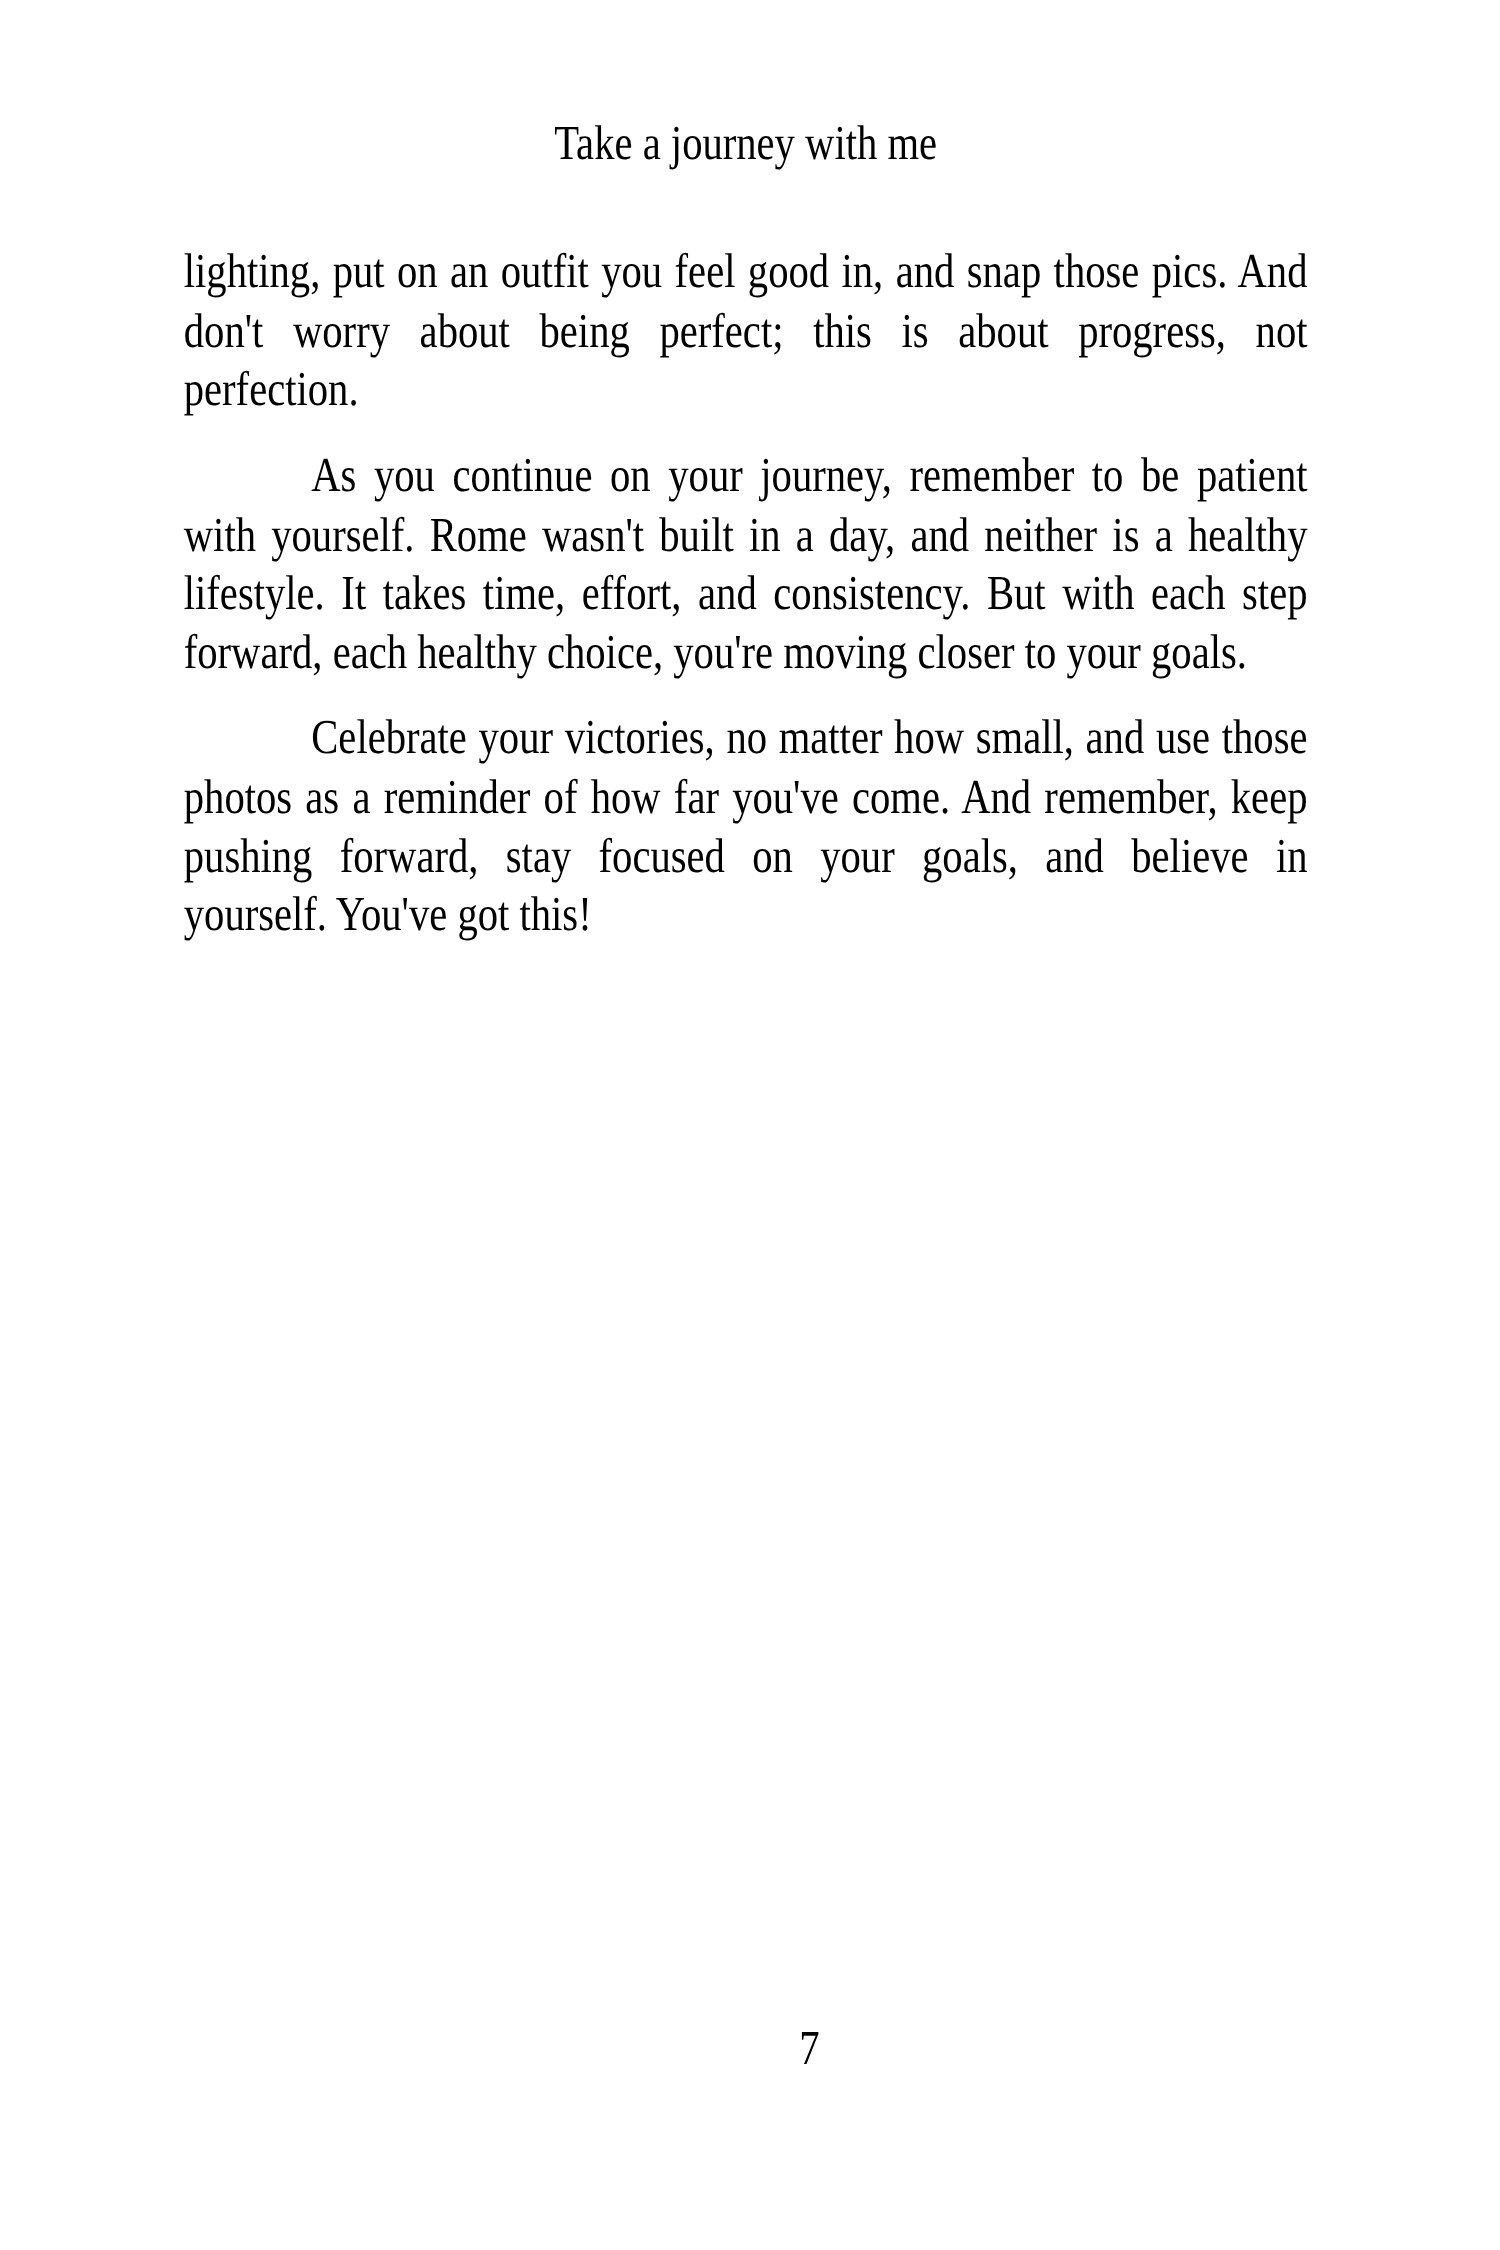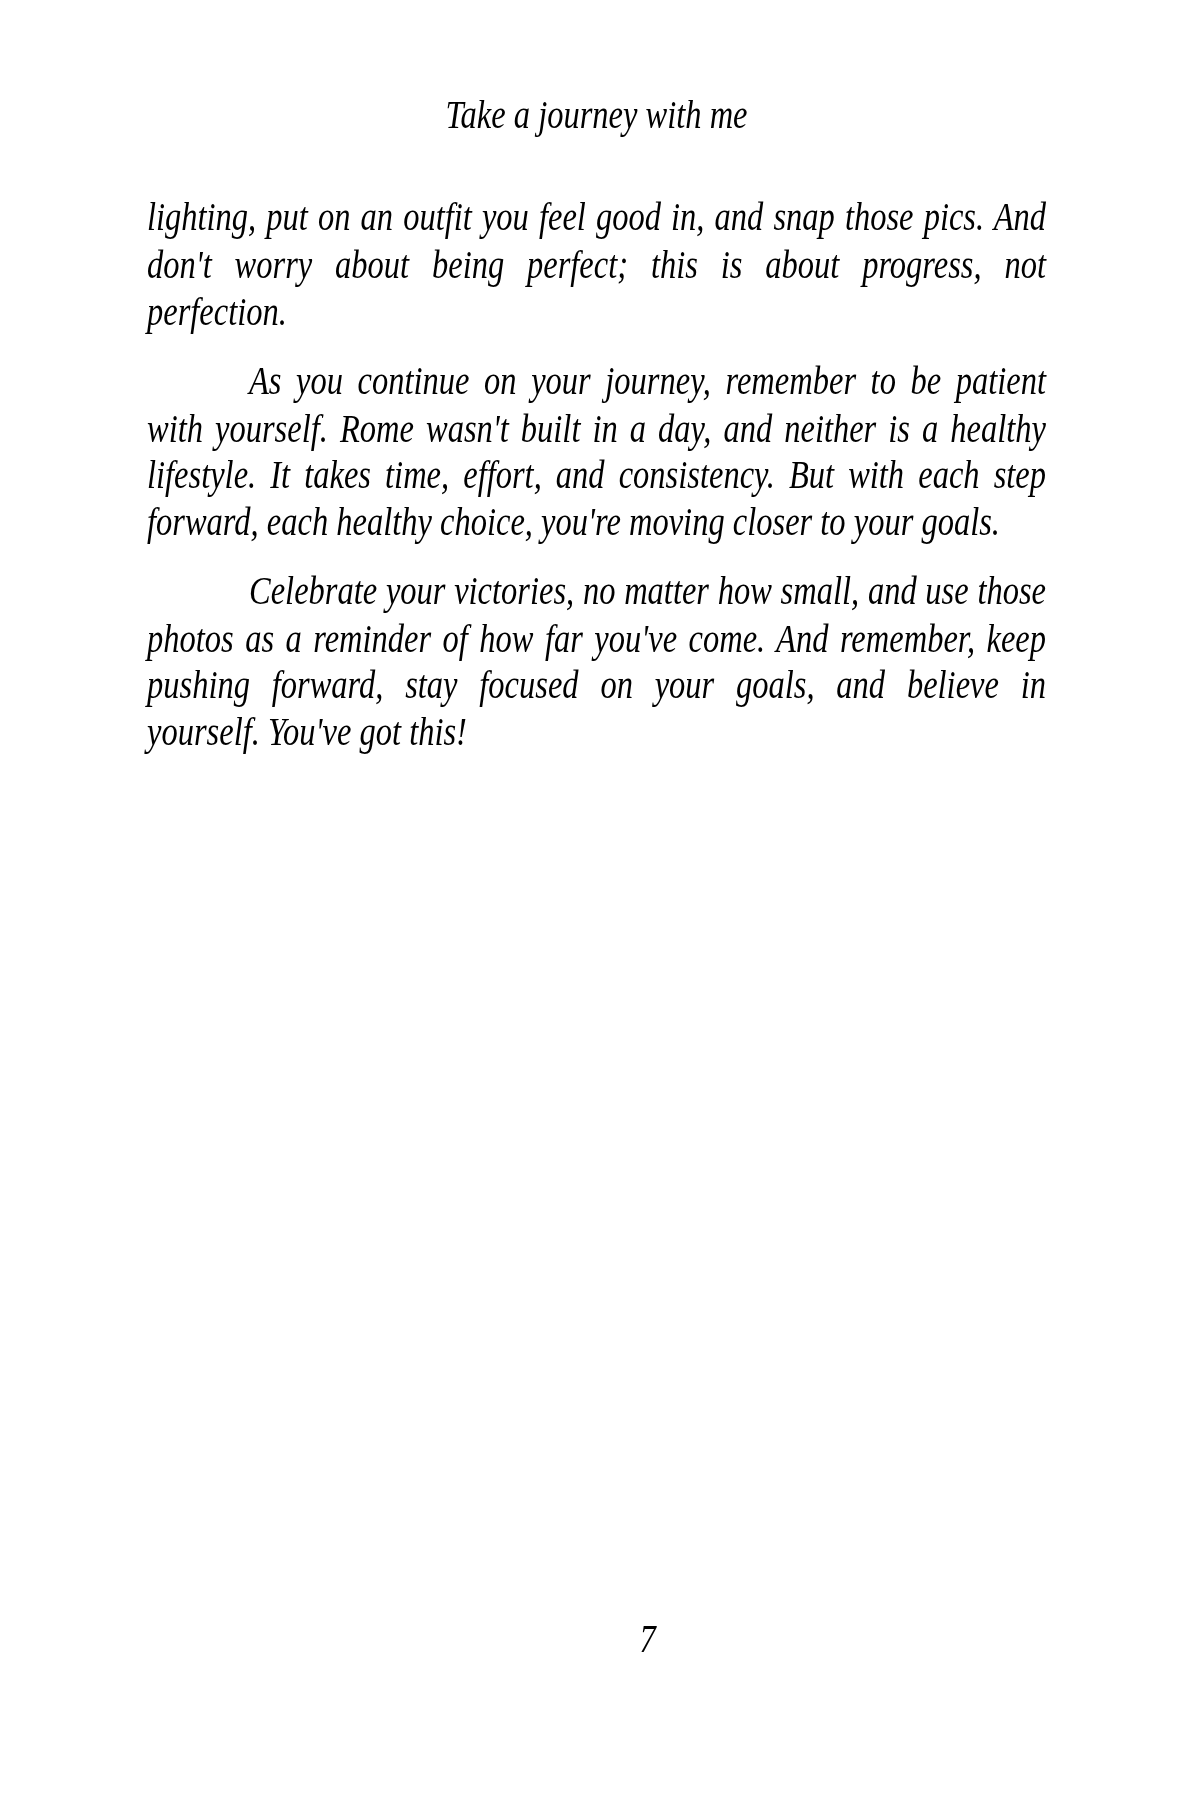--- a/index.html
+++ b/index.html
@@ -8,21 +8,20 @@
     height: 1800px;
     position: relative;
     overflow: hidden;
     background: #ffffff;
     font-family: "Liberation Serif", "DejaVu Serif", serif;
   }
   .page {
     position: absolute;
     inset: 0;
     background: #ffffff;
-    font-style: italic;
   }
   
   .content {
     position: absolute;
     left: 147px;
     top: 0;
     width: 899px;
     height: 1500px;
     transform: scaleY(1.2);
     transform-origin: 0 0;

